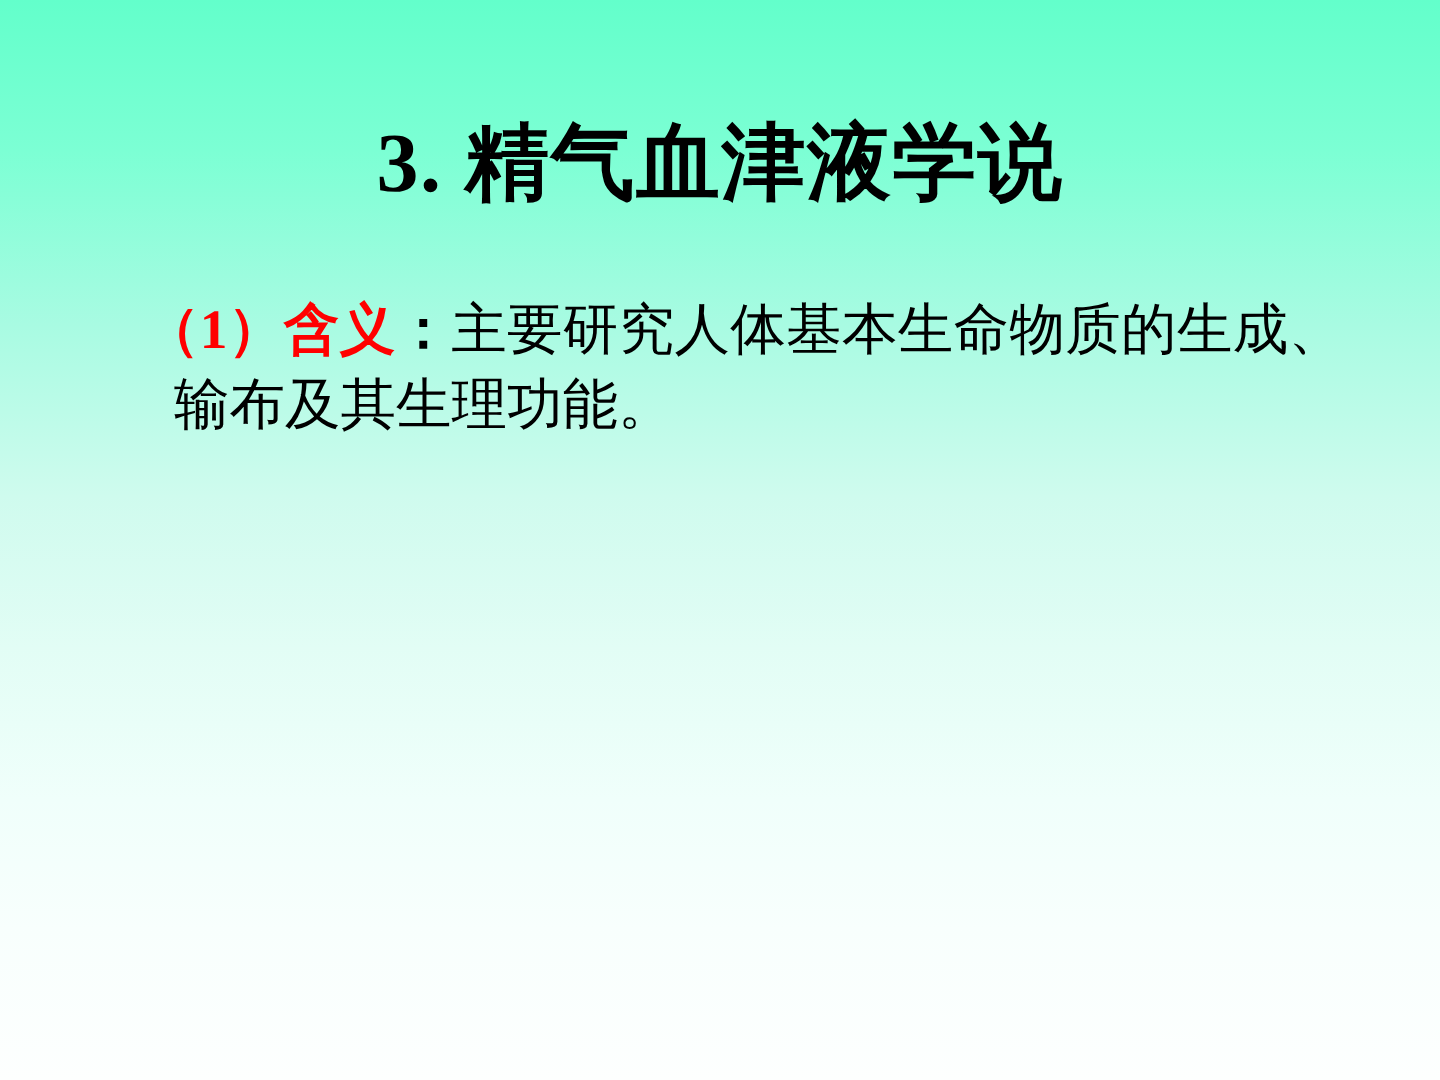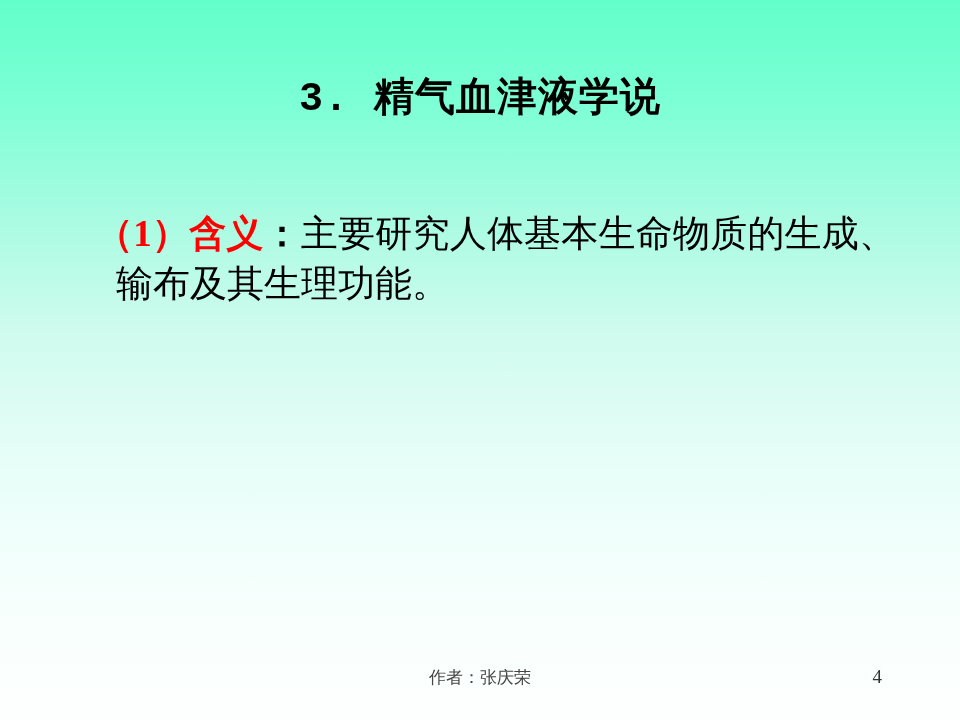--- a/index.html
+++ b/index.html
@@ -33,34 +33,34 @@
   
   .title-area {
     position: absolute;
     left: 0;
     top: 78px;
     width: 960px;
     text-align: center;
   }
   .slide-title {
     display: inline-block;
-    font-family: Liberation Mono, monospace;
+    font-family: Liberation Serif, serif;
     font-weight: bold;
-    font-size: 40px;
+    font-size: 56px;
     line-height: 1.12;
     color: #000000;
     letter-spacing: 1px;
     white-space: nowrap;
   }
 
   
   .body-area {
     position: absolute;
     left: 96px;
-    top: 209px;
+    top: 196px;
     width: 800px;
   }
   .bullet {
     font-family: "Liberation Serif", "DejaVu Serif", serif;
     font-size: 37px;
     line-height: 1.34;
     color: #000000;
     text-align: justify;
     text-justify: inter-character;
     margin: 0 0 6px 0;
@@ -127,18 +127,14 @@
   <div class="body-area">
 
     <p class="bullet bullet-1">
       <span class="lead-in"><span class="label-red">（1）</span><span class="label-red-plain">含义</span><span class="colon-black">：</span></span><span class="gap">主要研究人体基本生命物质的生成、输布及其生理功能。</span>
     </p>
 
 
 
   </div>
 
-  <div class="footer">
-    <span class="footer-author">作者：张庆荣</span>
-    <span class="footer-page">4</span>
-  </div>
 
 </div>
 
 </body></html>

